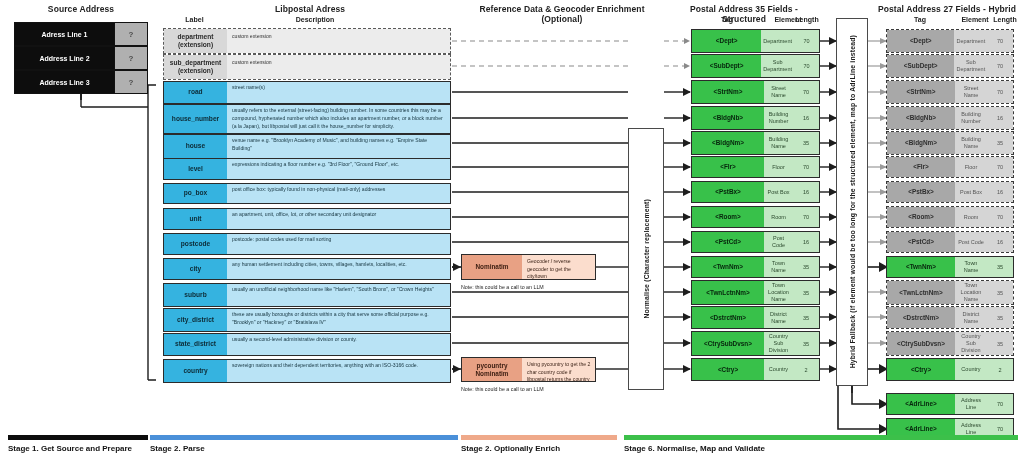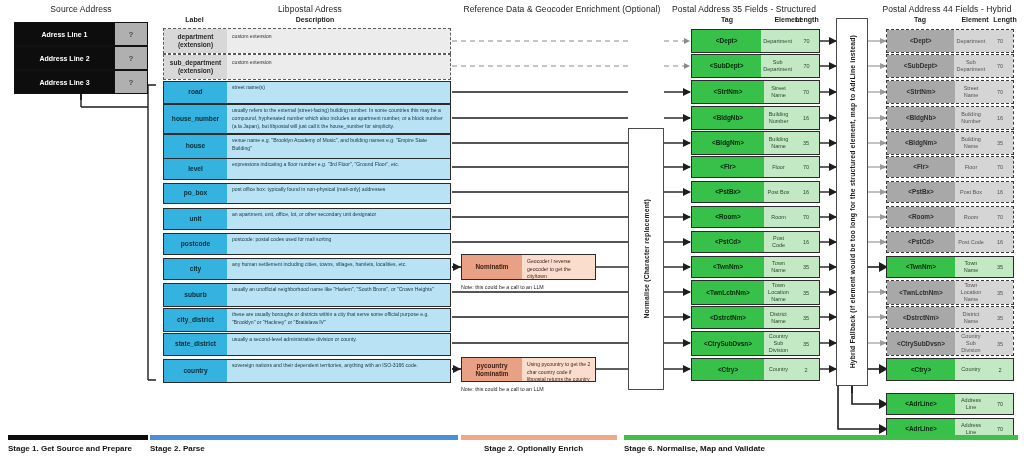--- a/index.html
+++ b/index.html
@@ -1,19 +1,19 @@
 <!DOCTYPE html>
 <html><head>
 <meta charset="utf-8">
 <style>
   html,body{margin:0;padding:0;background:#ffffff;}
   body{width:1024px;height:459px;position:relative;overflow:hidden;
        font-family:"Liberation Sans","DejaVu Sans",sans-serif;color:#1a1a1a;}
   .abs{position:absolute;}
-  .hdr{font-weight:normal;font-size:8.5px;text-align:center;color:#222;letter-spacing:.1px;}
+  .hdr{font-weight:bold;font-size:8.5px;text-align:center;color:#222;letter-spacing:.1px;}
   .subhdr{font-weight:bold;font-size:7px;text-align:center;color:#222;}
 
   
   .src-row{position:absolute;left:14px;width:134px;height:24px;border:1px solid #111;
            background:#0d0d0d;display:flex;align-items:stretch;box-sizing:border-box;}
   .src-row .lbl{flex:1;display:flex;align-items:center;justify-content:center;
            color:#fff;font-weight:bold;font-size:7px;}
   .src-row .q{width:32px;background:#b0b0b0;color:#4a4a4a;font-weight:bold;font-size:8px;
            display:flex;align-items:center;justify-content:center;border-left:1px solid #111;}
 
@@ -397,21 +397,21 @@
       <div class="el">Country Sub Division</div>
       <div class="len">35</div>
     </div>
     <div class="pa" style="left: 691px; width: 129px; top: 358px; height: 23px;">
       <div class="tag">&lt;Ctry&gt;</div>
       <div class="el">Country</div>
       <div class="len">2</div>
     </div>
   </div>
 
-<div class="hdr abs" style="left:874px;top:4px;width:146px;">Postal Address 44 Fields - Hybrid</div>
+<div class="hdr abs" style="left:874px;top:4px;width:146px;">Postal Address 27 Fields - Hybrid</div>
 <div class="subhdr abs" style="left:887px;top:16px;width:66px;">Tag</div>
 <div class="subhdr abs" style="left:953px;top:16px;width:44px;">Element</div>
 <div class="subhdr abs" style="left:990px;top:16px;width:30px;">Length</div>
 
 <div id="hybrid-rows">
     <div class="pa off" style="left: 886px; width: 128px; top: 29px; height: 24px;">
       <div class="tag" style="width:68px">&lt;Dept&gt;</div>
       <div class="el">Department</div>
       <div class="len">70</div>
     </div>
@@ -491,16 +491,16 @@
       <div class="len">70</div>
     </div>
   </div>
 
 <div id="legend">
     <div class="lgbar" style="left: 8px; top: 435px; width: 140px; background: rgb(13, 13, 13);"></div>
     <div class="lglbl" style="left: 8px; top: 444px;">Stage 1. Get Source and Prepare</div>
     <div class="lgbar" style="left: 150px; top: 435px; width: 308px; background: rgb(74, 144, 217);"></div>
     <div class="lglbl" style="left: 150px; top: 444px;">Stage 2. Parse</div>
     <div class="lgbar" style="left: 461px; top: 435px; width: 156px; background: rgb(239, 169, 138);"></div>
-    <div class="lglbl" style="left: 484px; top: 444px;">Stage 2. Optionally Enrich</div>
+    <div class="lglbl" style="left: 461px; top: 444px;">Stage 2. Optionally Enrich</div>
     <div class="lgbar" style="left: 624px; top: 435px; width: 394px; background: rgb(60, 192, 74);"></div>
     <div class="lglbl" style="left: 624px; top: 444px;">Stage 6. Normalise, Map and Validate</div>
   </div>
 
 </body></html>

